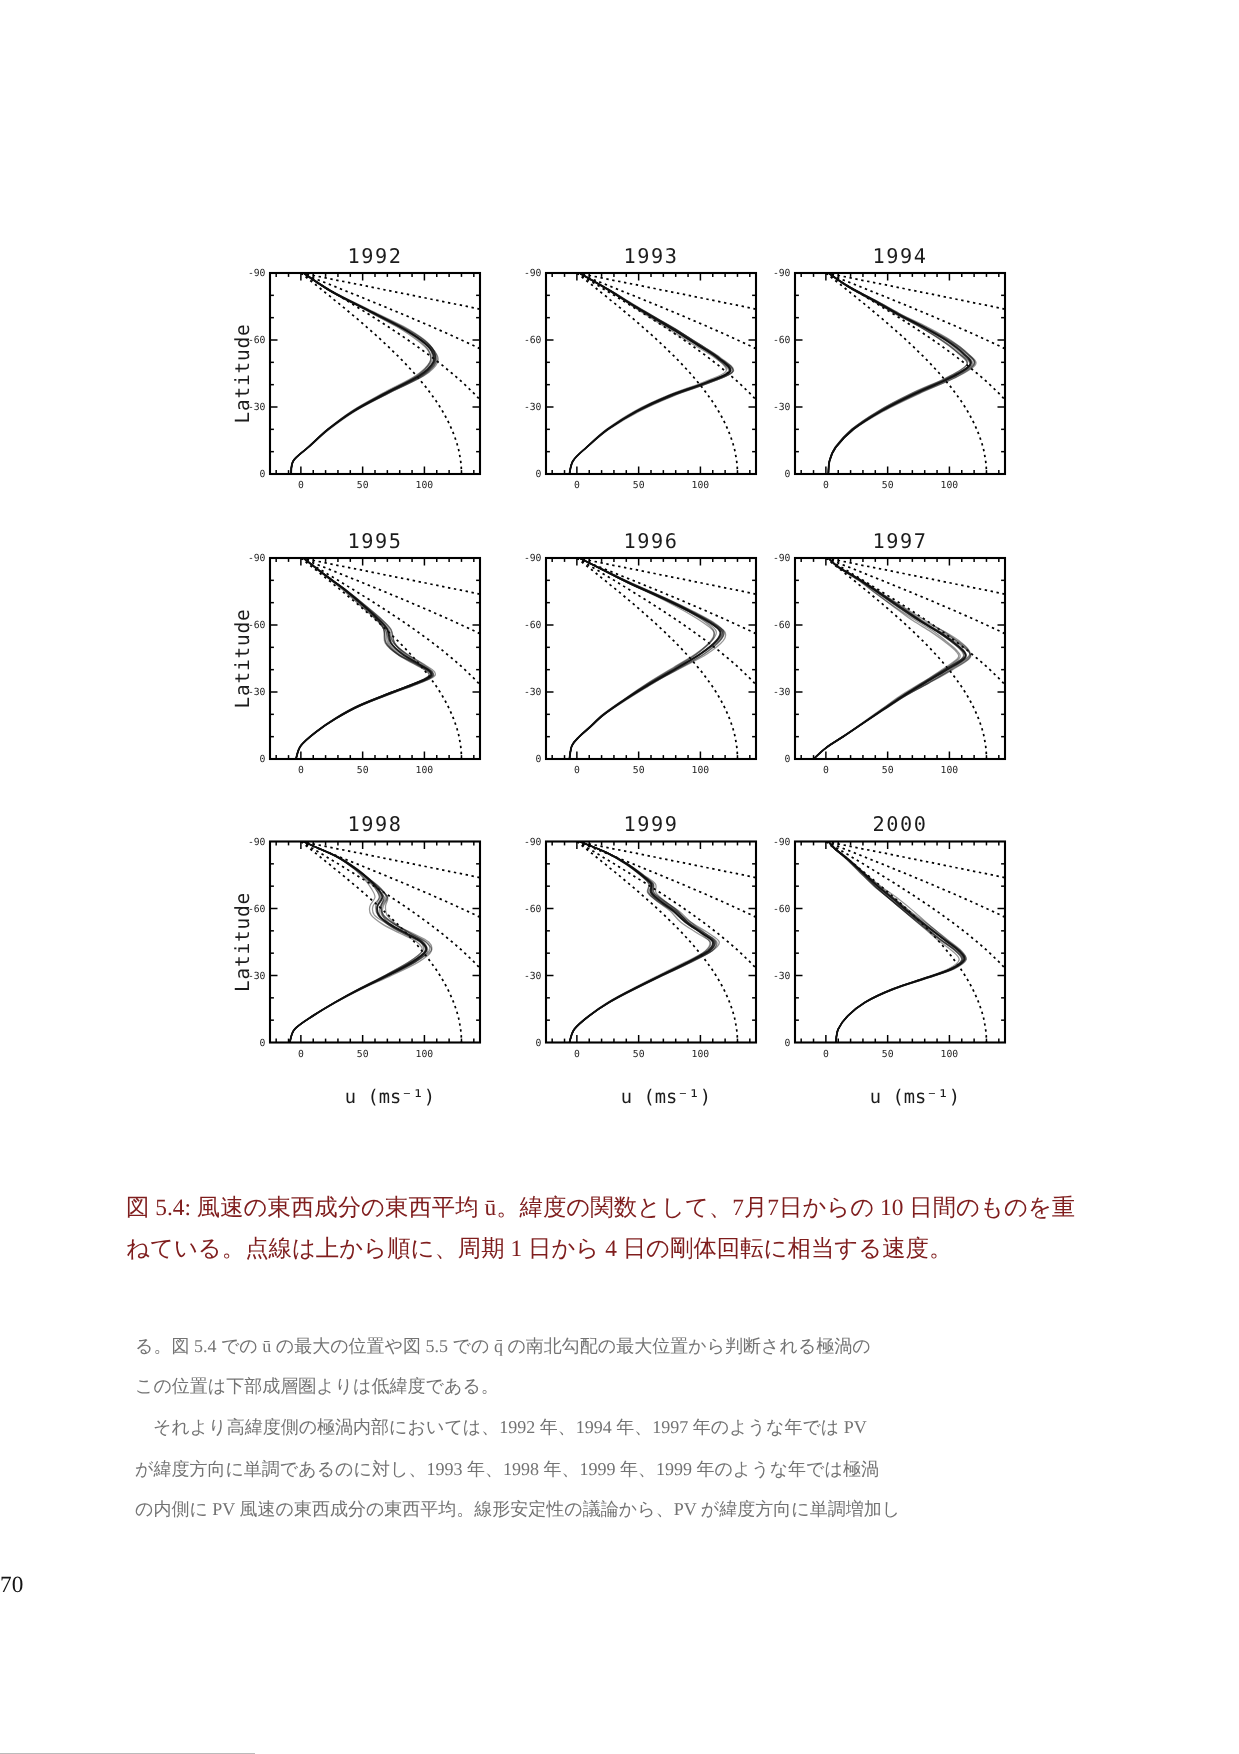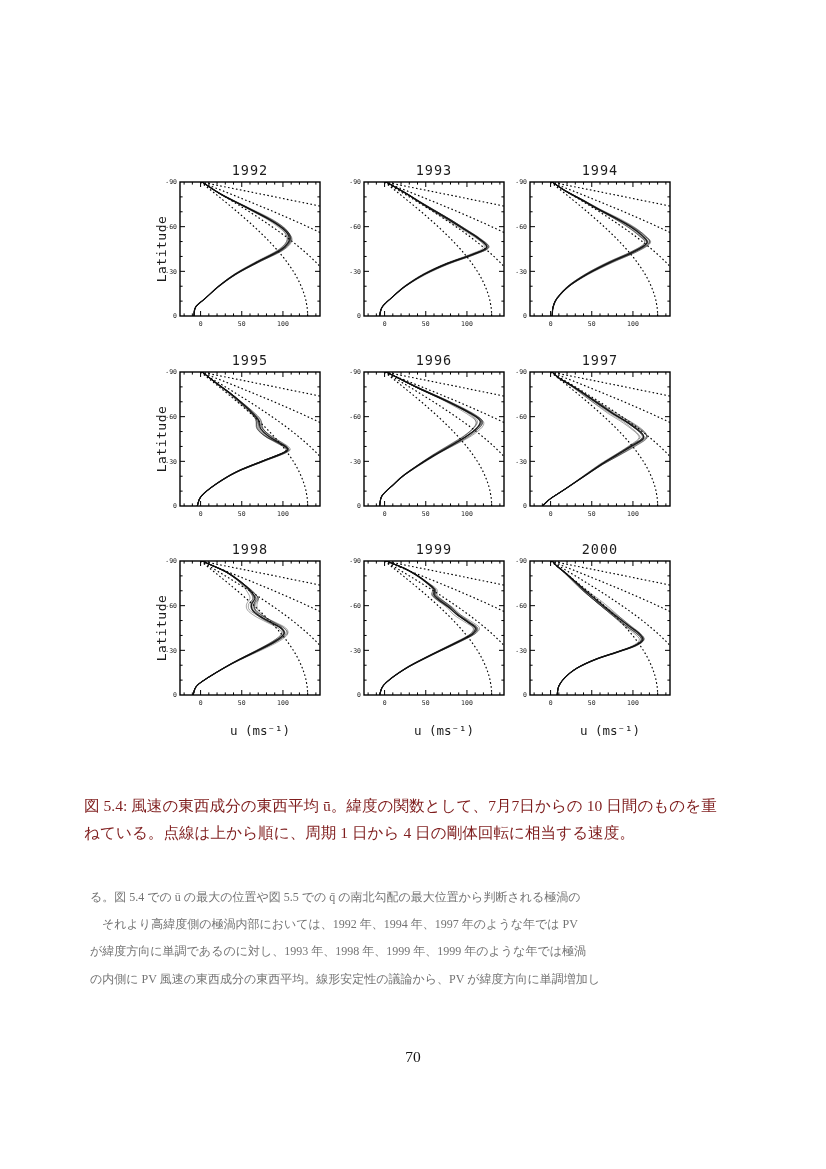--- a/index.html
+++ b/index.html
@@ -6,21 +6,21 @@
   .page{
     position:relative;width:826px;height:1169px;margin:0 auto;
     background:#ffffff;overflow:hidden;
     font-family:"Liberation Serif","DejaVu Serif",serif;color:#111;
   }
   .fig-wrap{position:absolute;left:0;top:0;width:826px;height:760px;}
   .caption{position:absolute;left:84px;top:792px;width:690px;}
   .caption .tline{white-space:nowrap;font-size:15.6px;line-height:27px;color:#7f1d1d;}
   .bodytext{position:absolute;left:63px;top:884px;width:712px;}
   .bodytext .tline{white-space:nowrap;font-size:12px;line-height:27.2px;color:#737373;margin-left:27px;}
-  .pagenum{position:absolute;left:0;top:1048px;width:826px;text-align:center;
+  .pagenum{position:absolute;left:0;top:1048px;width:826px;
     font-size:15.5px;color:#141414;}
   svg text{font-family:"DejaVu Sans Mono","Liberation Mono",monospace;fill:#1c1c1c;}
 </style>
 </head>
 <body>
 
 <div class="page">
 
   <div class="fig-wrap">
     <svg id="figsvg" width="826" height="760" viewBox="0 0 826 760">
@@ -762,20 +762,21 @@
       </svg>
   </div>
 
   <div class="caption">
     <div class="tline">図 5.4: 風速の東西成分の東西平均 ū。緯度の関数として、7月7日からの 10 日間のものを重</div>
     <div class="tline">ねている。点線は上から順に、周期 1 日から 4 日の剛体回転に相当する速度。</div>
   </div>
 
   <div class="bodytext">
     <div class="tline">る。図 5.4 での ū の最大の位置や図 5.5 での q̄ の南北勾配の最大位置から判断される極渦の</div>
+    <div class="tline">この位置は下部成層圏よりは低緯度である。</div>
     <div class="tline">　それより高緯度側の極渦内部においては、1992 年、1994 年、1997 年のような年では PV</div>
     <div class="tline">が緯度方向に単調であるのに対し、1993 年、1998 年、1999 年、1999 年のような年では極渦</div>
     <div class="tline">の内側に PV 風速の東西成分の東西平均。線形安定性の議論から、PV が緯度方向に単調増加し</div>
   </div>
 
   <div class="pagenum">70</div>
 
 </div>
 
 </body></html>

